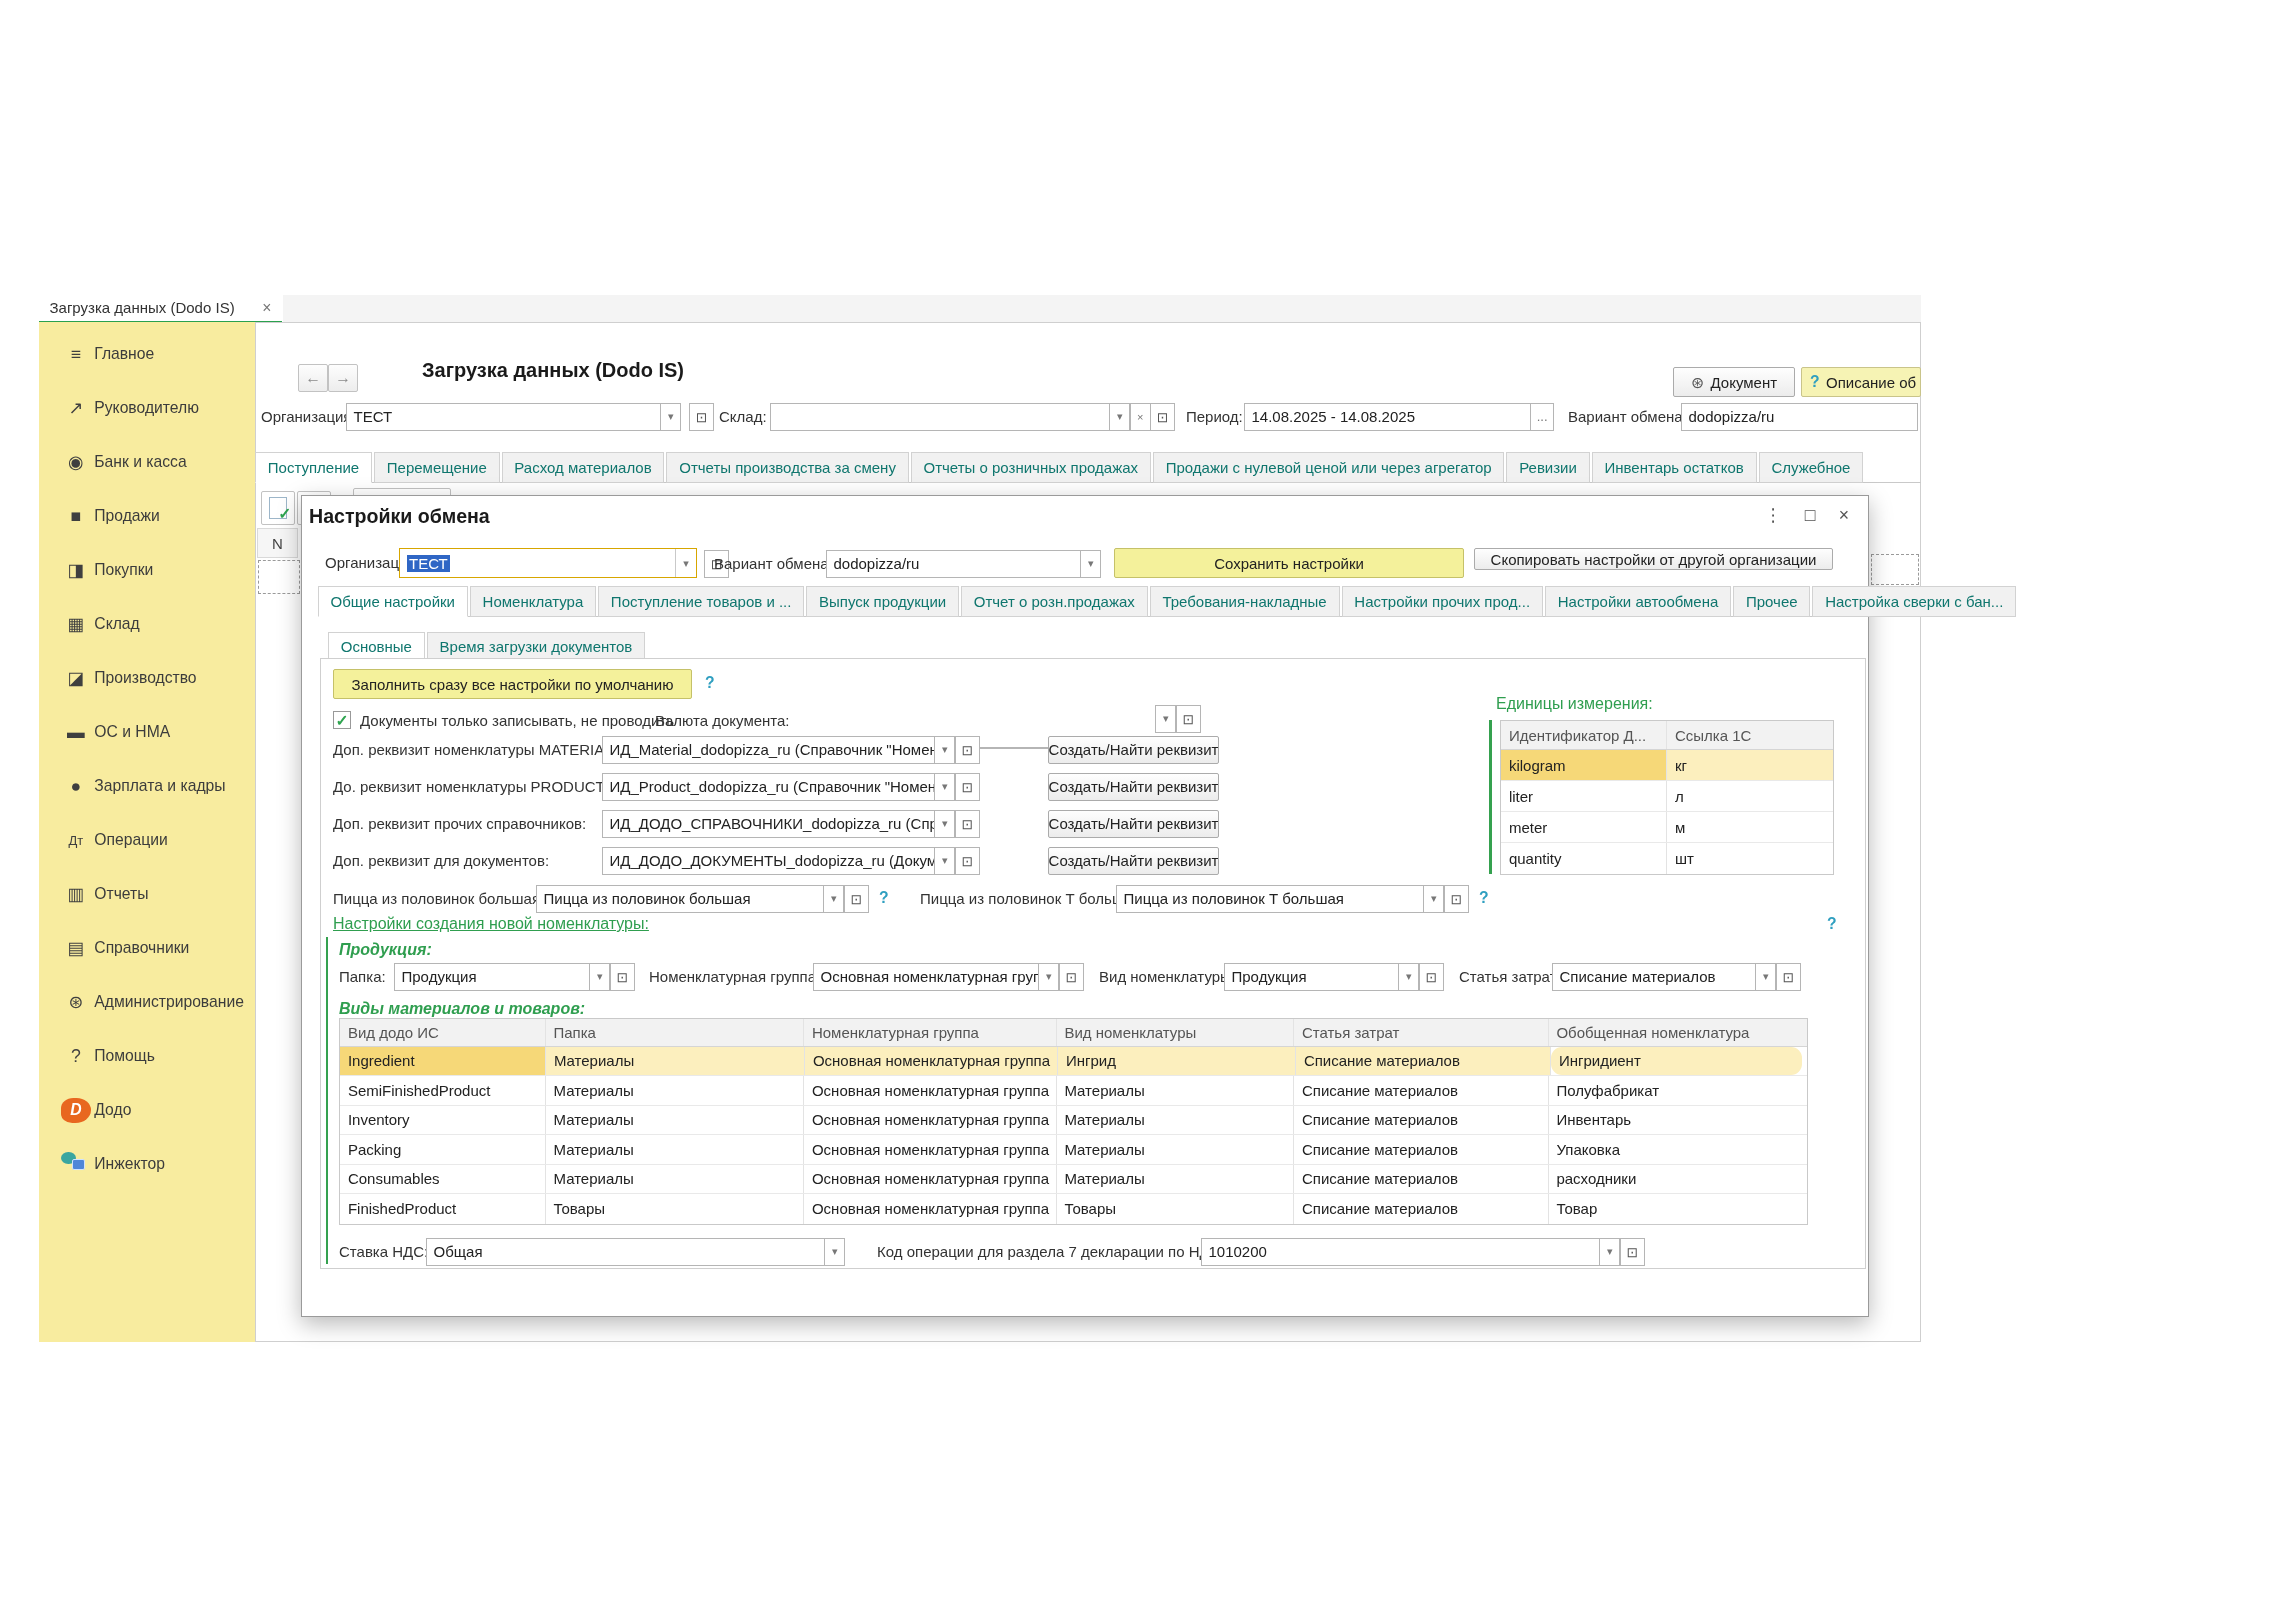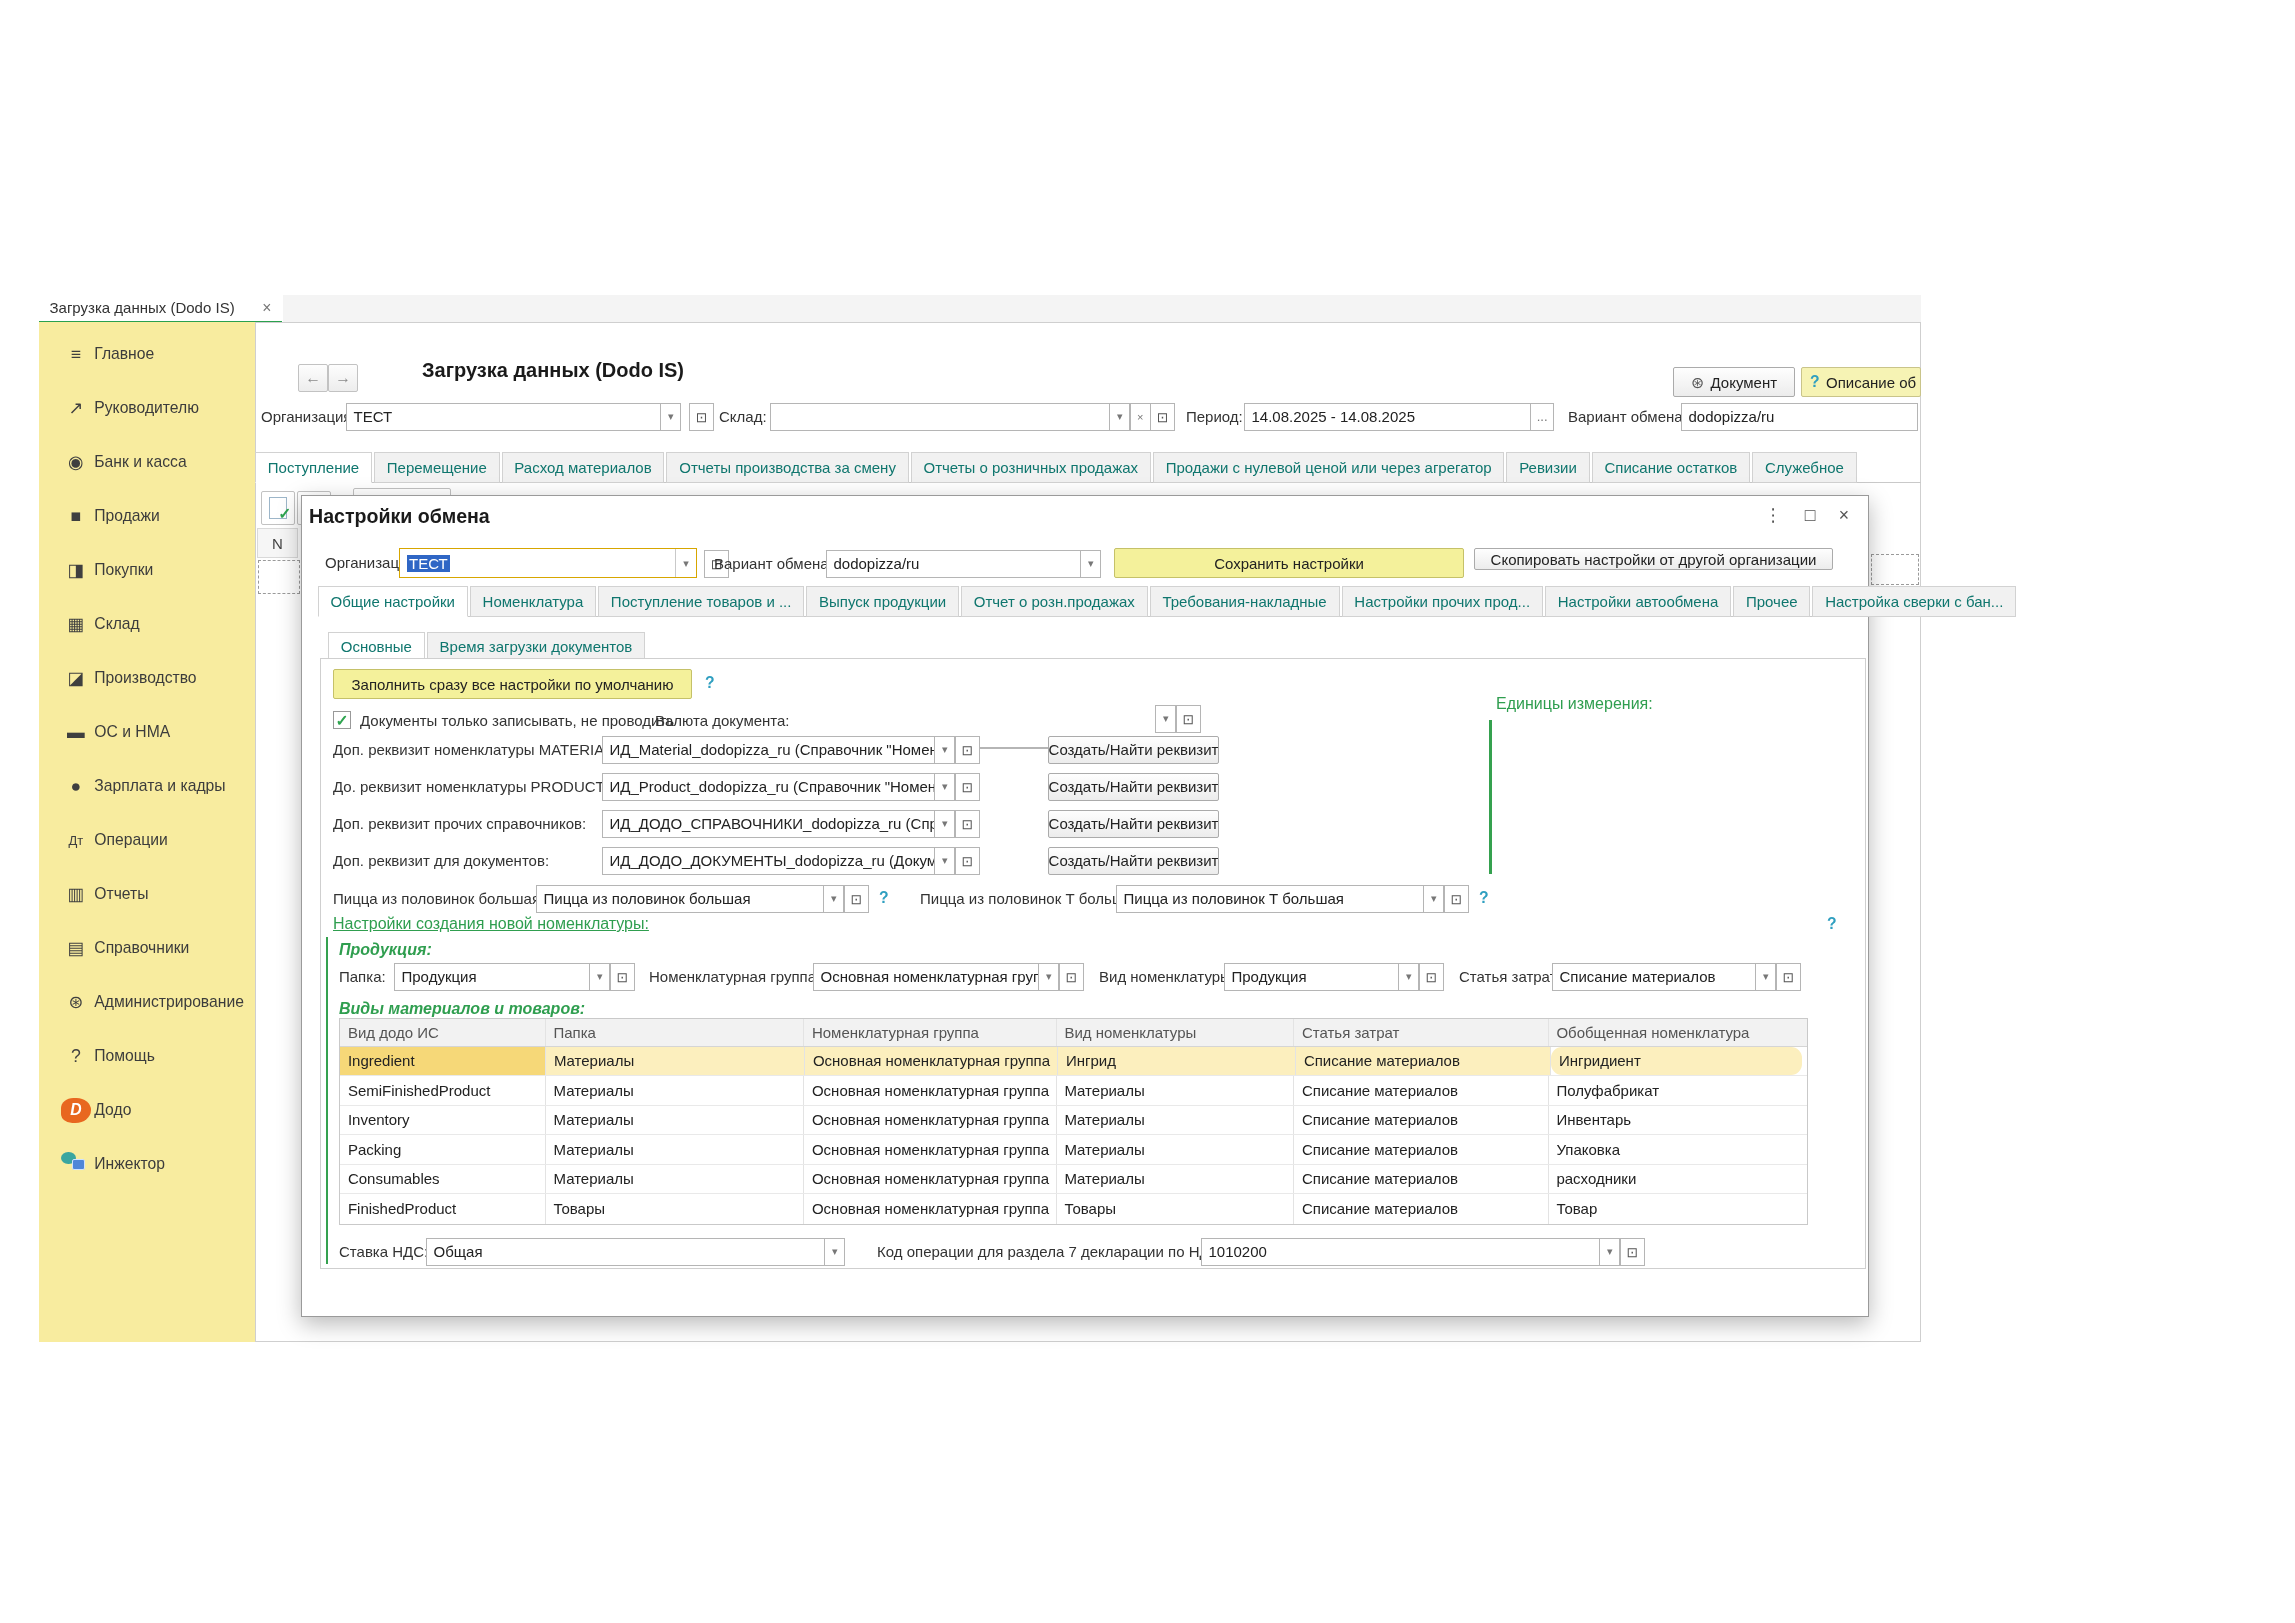--- a/index.html
+++ b/index.html
@@ -191,21 +191,21 @@
   </div>
 
   <div class="tabstrip" style="left:255px;top:450px;width:1666px;height:33px;">
     <div class="tab active">Поступление</div>
     <div class="tab">Перемещение</div>
     <div class="tab">Расход материалов</div>
     <div class="tab">Отчеты производства за смену</div>
     <div class="tab">Отчеты о розничных продажах</div>
     <div class="tab">Продажи с нулевой ценой или через агрегатор</div>
     <div class="tab">Ревизии</div>
-    <div class="tab">Списание остатков</div>
+    <div class="tab">Инвентарь остатков</div>
     <div class="tab">Служебное</div>
   </div>
 
   <div class="toolbtn" style="left:261px;top:491px;width:34px;height:34px;">
       <span class="sheet">
         <b>✓</b>
       </span>
     </div>
   <div class="toolbtn" style="left:297px;top:491px;width:34px;height:34px;"></div>
   <div class="toolbtn" style="left:353px;top:488px;width:98px;height:34px;"></div>
@@ -313,20 +313,42 @@
     <div class="lbl" style="left:618px;top:389px;">Пицца из половинок Т большая:</div>
     <div class="fldgrp" style="left:814px;top:389px;">
       <div class="fld" style="width:308px;">Пицца из половинок Т большая</div>
       <div class="seg">▾</div>
       <div class="seg link">⊡</div>
     </div>
     <div class="helpdot" style="position:absolute;left:1177px;top:393px;">?</div>
 
     <div class="grn-head" style="left:1194px;top:199px;">Единицы измерения:</div>
     <div class="vbar" style="left:1187px;top:224px;width:3.3px;height:154px;"></div>
+    <div class="tbl" style="left:1198px;top:224px;width:334px;">
+      <div class="trow hrow" style="height:29px;">
+        <div class="cell" style="width:166px;">Идентификатор Д...</div>
+        <div class="cell" style="width:166px;">Ссылка 1С</div>
+      </div>
+      <div class="trow drow" style="height:31px;">
+        <div class="cell cellsel" style="width:166px;">kilogram</div>
+        <div class="cell rowsel" style="width:166px;">кг</div>
+      </div>
+      <div class="trow drow" style="height:31px;">
+        <div class="cell" style="width:166px;">liter</div>
+        <div class="cell" style="width:166px;">л</div>
+      </div>
+      <div class="trow drow" style="height:31px;">
+        <div class="cell" style="width:166px;">meter</div>
+        <div class="cell" style="width:166px;">м</div>
+      </div>
+      <div class="trow drow" style="height:31px;border-bottom:none;">
+        <div class="cell" style="width:166px;">quantity</div>
+        <div class="cell" style="width:166px;">шт</div>
+      </div>
+    </div>
 
     <div class="grn-head grn-link" style="left:31px;top:419px;">Настройки создания новой номенклатуры:</div>
     <div class="helpdot" style="position:absolute;left:1525px;top:419px;">?</div>
     <div class="vbar" style="left:23.6px;top:441px;width:2.6px;height:327px;"></div>
     <div class="grn-head grn-it" style="left:37px;top:445px;">Продукция:</div>
 
     <div class="lbl" style="left:37px;top:467px;">Папка:</div>
     <div class="fldgrp" style="left:92px;top:467px;">
       <div class="fld" style="width:196px;">Продукция</div>
       <div class="seg">▾</div>

